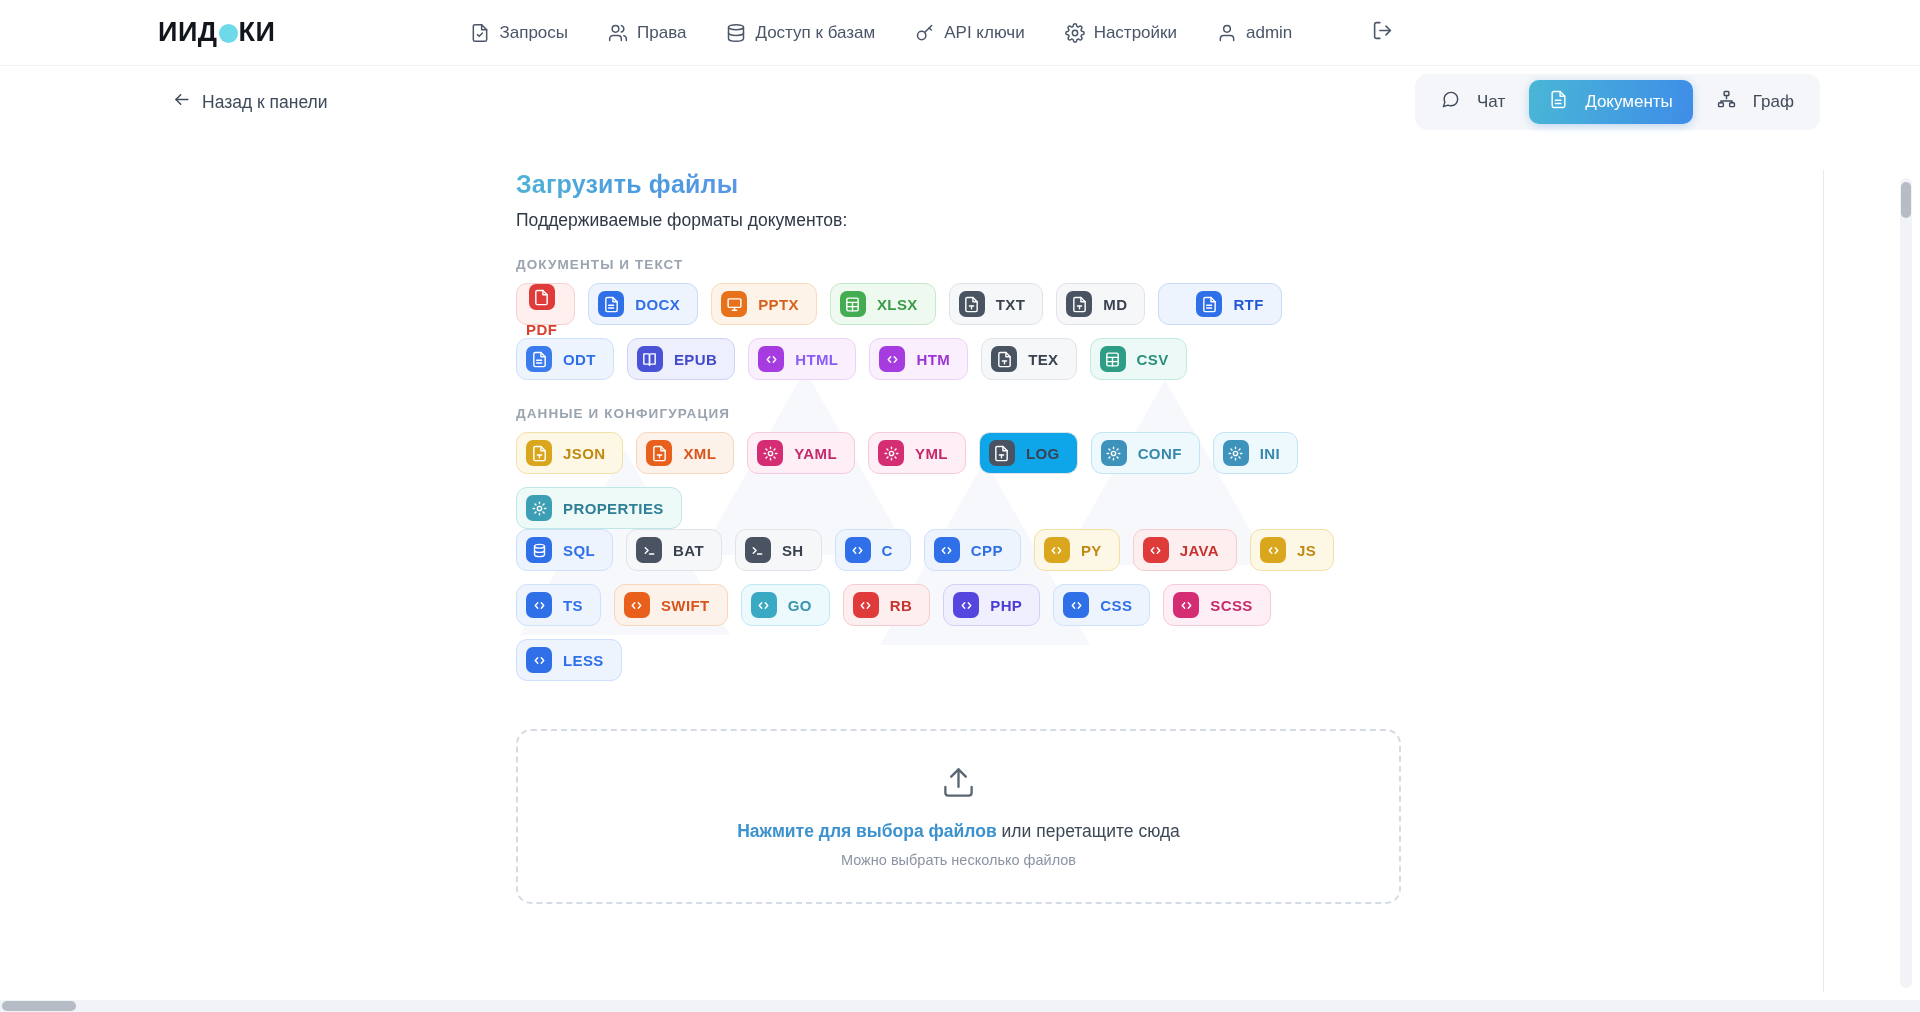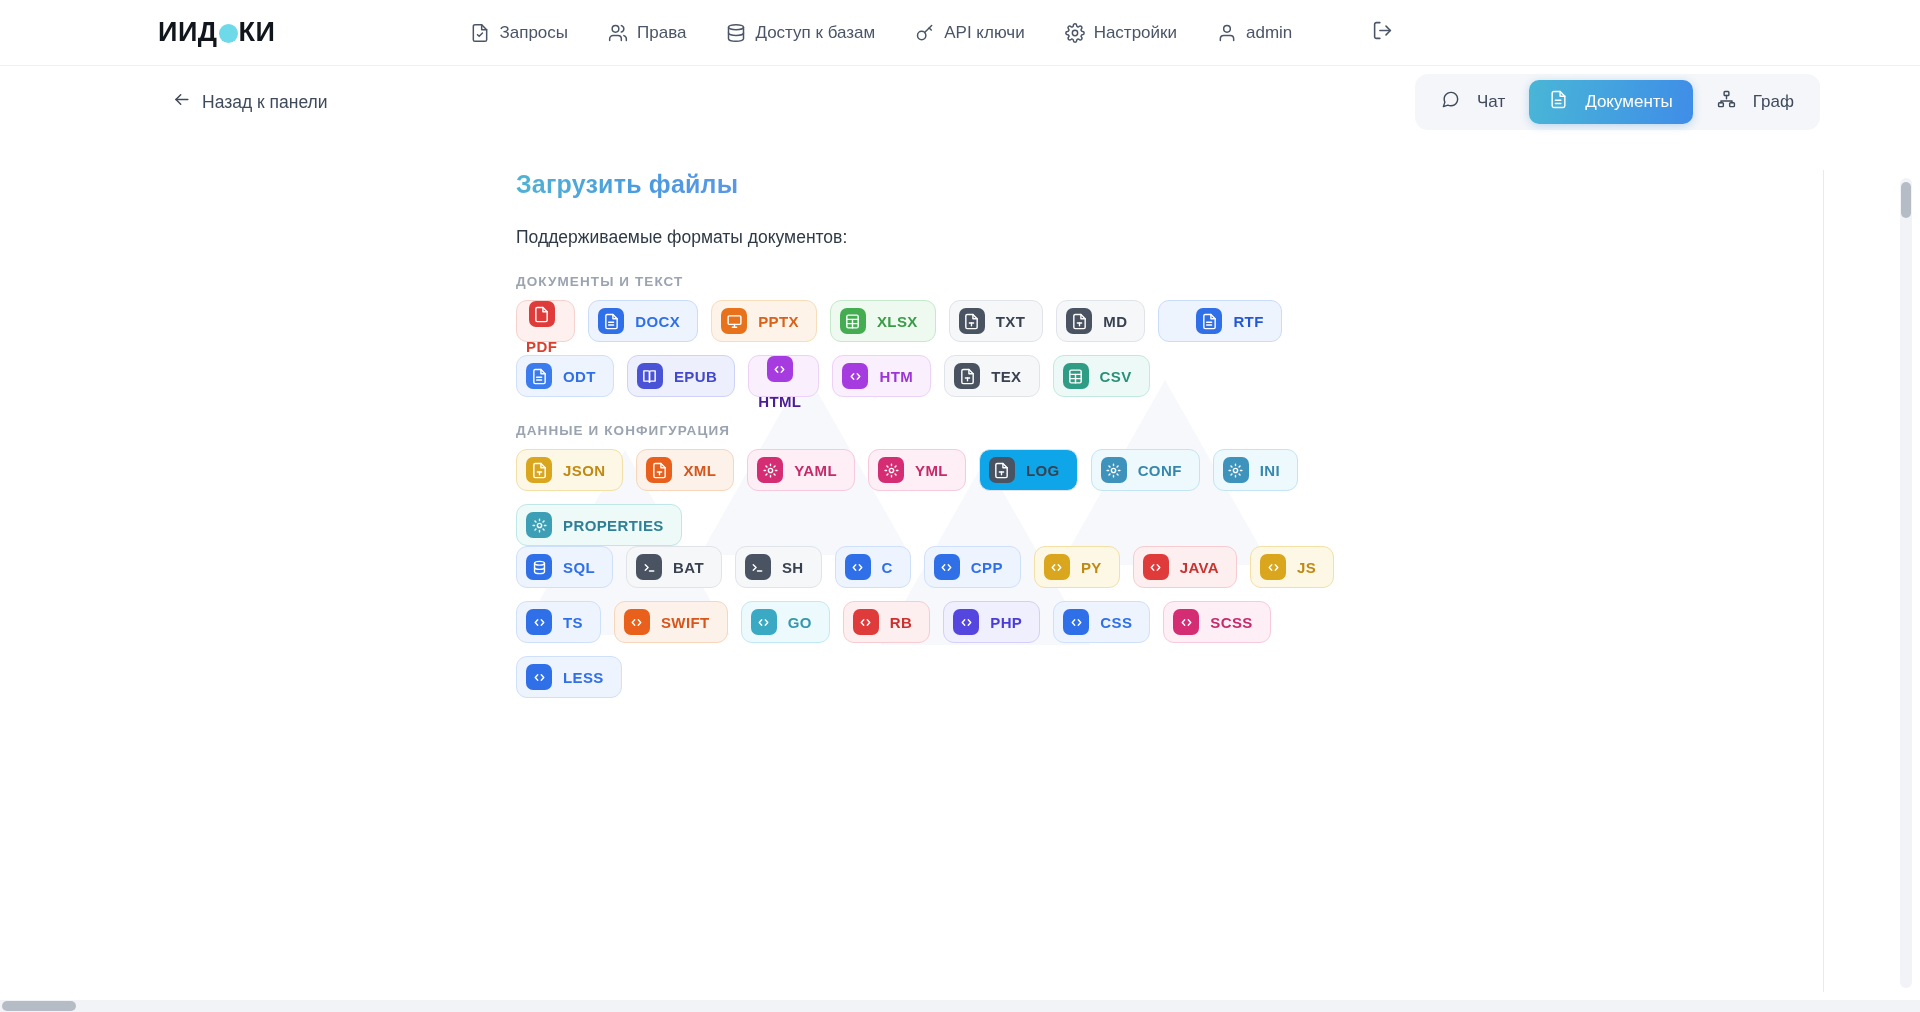--- a/index.html
+++ b/index.html
@@ -87,21 +87,21 @@
     padding-left: 516px; padding-top: 32px;
   }
   h1.page-title {
     font-size: 25px; font-weight: 600; letter-spacing: .2px;
     background: linear-gradient(95deg, #4fb3d4 0%, #4b9ae0 60%, #5b97e6 100%);
     -webkit-background-clip: text; background-clip: text;
     -webkit-text-fill-color: transparent; color: #4aa7da;
     display: inline-block;
   }
   .subtitle {
-    margin-top: 28px; font-size: 17.5px; color: #2f3946;
+    margin-top: 11px; font-size: 17.5px; color: #2f3946;
   }
   .cat-title {
     margin-top: 26px; margin-bottom: 11px;
     font-size: 13.5px; font-weight: 700; letter-spacing: 1.1px;
     color: #9aa3b0;
   }
   .chiprow { display: flex; flex-wrap: wrap; gap: 13px; max-width: 1000px; }
   .chip {
     display: flex; align-items: center; gap: 11px;
     height: 42px; padding: 0 17px 0 9px;
@@ -393,21 +393,21 @@
         </div>
         <div class="chip" style="background: rgb(238, 239, 253); border-color: rgb(207, 210, 247); color: rgb(66, 73, 204);">
           <span class="ic" style="background:#4a52d6">
             <svg width="17" height="17" viewBox="0 0 24 24">
               <path d="M4 4h6a2 2 0 0 1 2 2v14a1.5 1.5 0 0 0-1.5-1.5H4z" fill="none" stroke="#ffffff" stroke-width="2" stroke-linecap="round" stroke-linejoin="round"></path>
               <path d="M20 4h-6a2 2 0 0 0-2 2v14a1.5 1.5 0 0 1 1.5-1.5H20z" fill="none" stroke="#ffffff" stroke-width="2" stroke-linecap="round" stroke-linejoin="round"></path>
             </svg>
           </span>
           <span>EPUB</span>
         </div>
-        <div class="chip" style="background: rgb(250, 239, 253); border-color: rgb(236, 210, 248); color: #4c1d95; flex-direction: column;">
+        <div class="chip" style="background: rgb(250, 239, 253); border-color: rgb(236, 210, 248); color: #8b5cf6;">
           <span class="ic" style="background:#a63ce0">
             <svg width="17" height="17" viewBox="0 0 24 24">
               <polyline points="9.5 8 6 12 9.5 16" fill="none" stroke="#ffffff" stroke-width="2" stroke-linecap="round" stroke-linejoin="round"></polyline>
               <polyline points="14.5 8 18 12 14.5 16" fill="none" stroke="#ffffff" stroke-width="2" stroke-linecap="round" stroke-linejoin="round"></polyline>
             </svg>
           </span>
           <span>HTML</span>
         </div>
         <div class="chip" style="background: rgb(250, 239, 253); border-color: rgb(236, 210, 248); color: rgb(155, 53, 214);">
           <span class="ic" style="background:#a63ce0">
@@ -670,20 +670,33 @@
             <svg width="17" height="17" viewBox="0 0 24 24">
               <polyline points="9.5 8 6 12 9.5 16" fill="none" stroke="#ffffff" stroke-width="2" stroke-linecap="round" stroke-linejoin="round"></polyline>
               <polyline points="14.5 8 18 12 14.5 16" fill="none" stroke="#ffffff" stroke-width="2" stroke-linecap="round" stroke-linejoin="round"></polyline>
             </svg>
           </span>
           <span>LESS</span>
         </div>
       </div>
     </div>
 
+  <div class="dropzone">
+    <div class="dz-icon">
+      <svg width="35" height="35" viewBox="0 0 24 24" fill="none" stroke="#5a6674" stroke-width="1.6" stroke-linecap="round" stroke-linejoin="round">
+        <path d="M21 15v4a2 2 0 0 1-2 2H5a2 2 0 0 1-2-2v-4"></path>
+          <polyline points="17 8 12 3 7 8"></polyline>
+          <line x1="12" y1="3" x2="12" y2="15"></line>
+      </svg>
+    </div>
+    <div class="dz-line1">
+      <b>Нажмите для выбора файлов</b><span> или перетащите сюда</span>
+    </div>
+    <div class="dz-line2">Можно выбрать несколько файлов</div>
+  </div>
 </div>
 
 <div class="vdivider"></div>
 
 <div class="vscroll">
   <div class="thumb"></div>
 </div>
 
 <div class="hscroll">
   <div class="thumb"></div>

